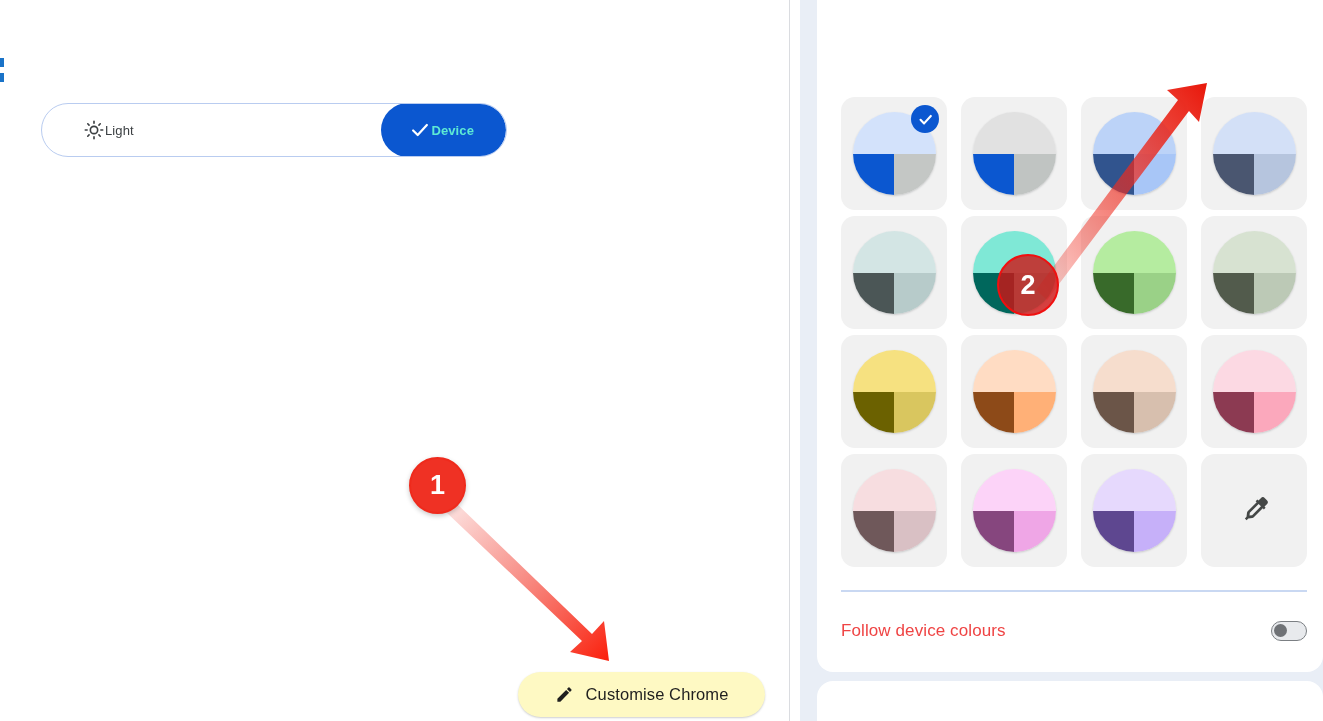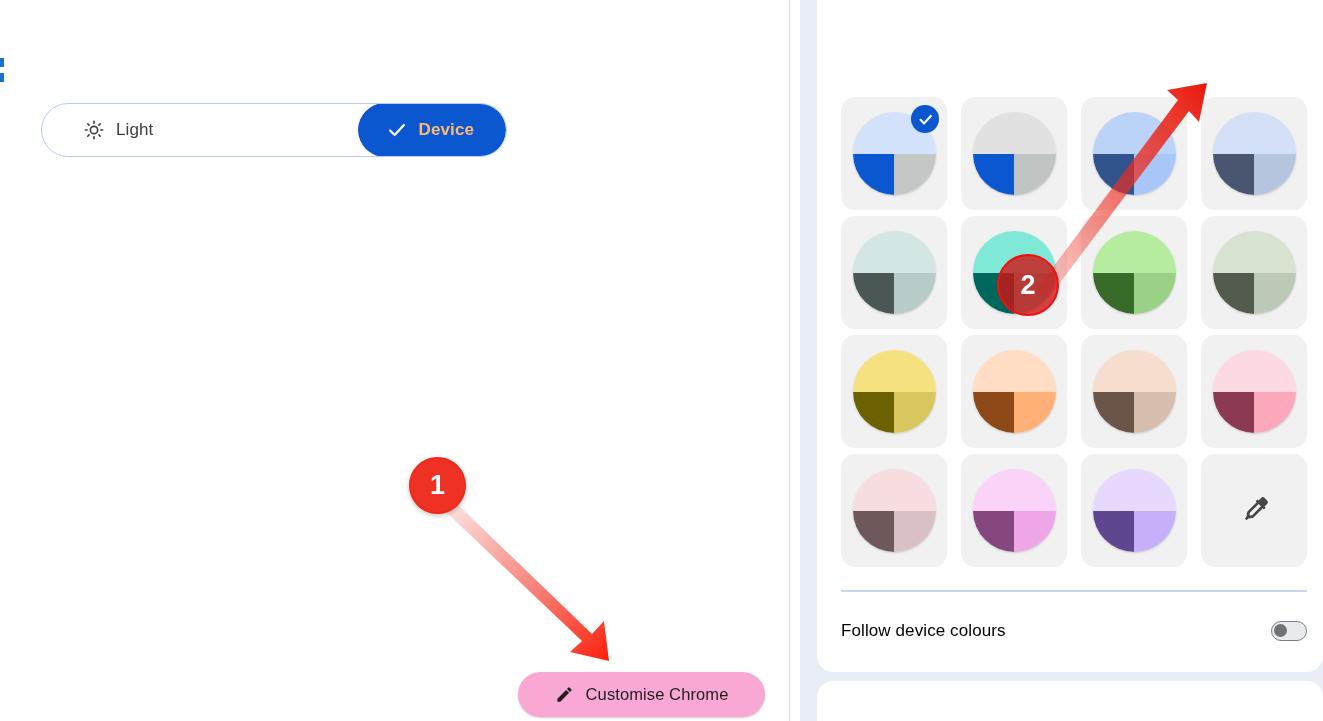--- a/index.html
+++ b/index.html
@@ -18,21 +18,21 @@
   }
   .edge-mark {
     position: absolute; left: 0; width: 4px; height: 9px; background: #1a73c8;
   }
   .edge-mark.m1 { top: 58px; }
   .edge-mark.m2 { top: 73px; }
 
   #customise-chrome-button {
     position: absolute; left: 518px; top: 672px;
     width: 247px; height: 45px;
-    background: #f9a8d4;
+    background: #fef9c3;
     border: none; border-radius: 23px;
     display: flex; align-items: center; justify-content: center; gap: 12px;
     cursor: pointer;
     box-shadow: 0 1px 2px rgba(60,64,67,0.25);
   }
   #customise-chrome-button .label {
     font-size: 16.5px; color: #1f1f1f; letter-spacing: .1px;
   }
   .pencil-icon { width: 19px; height: 19px; display:block; }
 
@@ -55,30 +55,30 @@
   
   #theme-mode-group {
     position: absolute; left: 41px; top: 103px;
     width: 466px; height: 54px;
     border: 1px solid #b9ccf0; border-radius: 27px;
     display: flex; align-items: center;
     background: #ffffff;
     overflow: hidden;
   }
   .mode-option {
-    height: 54px; display: flex; align-items: center; gap: 11px;
+    height: 54px; display: flex; align-items: center; gap: 0;
     background: transparent; border: none; cursor: pointer;
-    font-size: 17px; color: #3c4043; letter-spacing: .1px;
+    font-size: 13px; color: #3c4043; letter-spacing: .1px;
   }
   .mode-option.light { padding-left: 41px; padding-right: 40px; }
   .mode-option.dark  { padding-left: 36px; padding-right: 38px; }
   .mode-option.device {
     margin-left: auto;
     height: 54px; padding: 0 32px 0 28px;
-    background: #0b57d0; color: #fdba74;
+    background: #0b57d0; color: #5eead4;
     border-radius: 27px;
     font-weight: bold;
   }
   .mode-icon { width: 22px; height: 22px; display: block; flex: none; }
 
   
   #colour-grid {
     position: absolute; left: 841px; top: 97px;
     width: 466px;
     display: grid;
@@ -112,21 +112,21 @@
   
   #follow-divider {
     position: absolute; left: 841px; top: 590px;
     width: 466px; height: 2px; background: #c9d8f2;
   }
   #follow-row {
     position: absolute; left: 841px; top: 610px;
     width: 466px; height: 42px;
     display: flex; align-items: center; justify-content: space-between;
   }
-  #follow-label { font-size: 17px; color: #000000; letter-spacing: .1px; }
+  #follow-label { font-size: 17px; color: #ef4444; letter-spacing: .1px; }
   #follow-toggle {
     width: 36px; height: 20px; border-radius: 10px;
     background: #e8eaed; border: 1.6px solid #7b7f83;
     position: relative; cursor: pointer; padding: 0;
   }
   #follow-toggle .knob {
     position: absolute; left: 2px; top: 2px;
     width: 13px; height: 13px; border-radius: 50%;
     background: #6f7276;
   }

